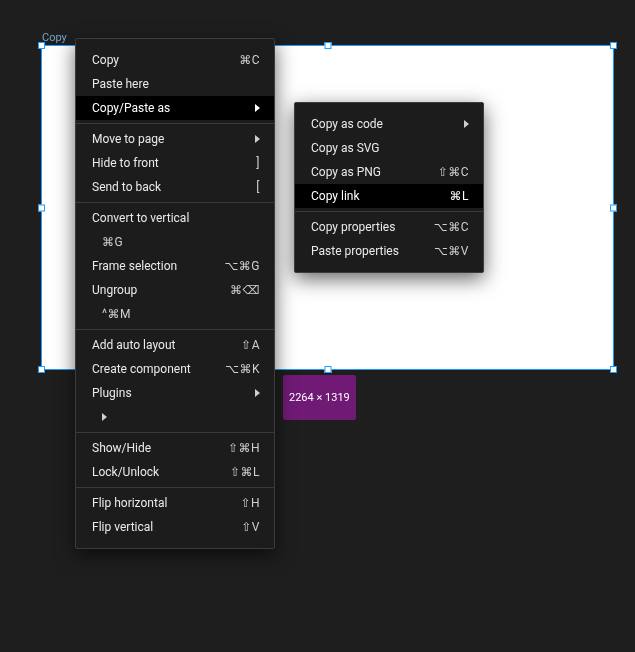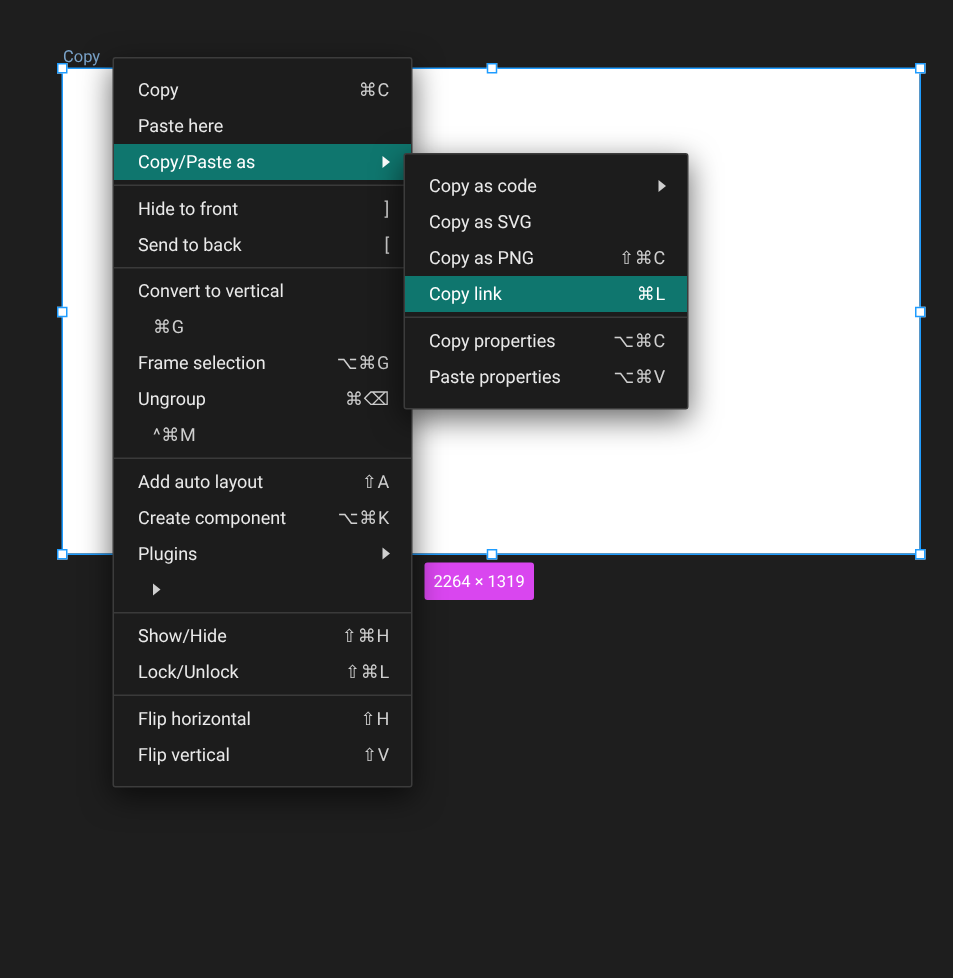--- a/index.html
+++ b/index.html
@@ -44,40 +44,40 @@
   .h-br { bottom: -4px; right: -4px; }
   .h-ml { top: 50%; left: -4px; transform: translateY(-50%); }
   .h-mr { top: 50%; right: -4px; transform: translateY(-50%); }
   .h-mt { left: 50%; top: -4px; transform: translateX(-50%); }
   .h-mb { left: 50%; bottom: -4px; transform: translateX(-50%); }
 
   .dim-badge {
     position: absolute;
     top: 375px;
     left: 283px;
-    background: #d946ef;
+    background: #701a75;
     color: #fff;
     font-size: 11px;
-    padding: 6px 6px;
+    padding: 16px 6px;
     border-radius: 2px;
     user-select: none;
   }
 
   
   .menu {
     position: absolute;
     background: #1c1c1c;
     border: 1px solid #3c3c3c;
     border-radius: 2px;
     box-shadow: 0 6px 20px rgba(0,0,0,0.6);
     padding: 6px 0;
     z-index: 10;
   }
   .menu.main { top: 38px; left: 75px; width: 200px; }
-  .menu.sub  { top: 102px; left: 269px; width: 190px; z-index: 20; }
+  .menu.sub  { top: 102px; left: 294px; width: 190px; z-index: 20; }
 
   .menu-group + .menu-group { border-top: 1px solid #3a3a3a; }
   .menu-group { padding: 3px 0; }
 
   .menu-item {
     display: flex;
     align-items: center;
     height: 24px;
     padding: 0 14px 0 16px;
     color: #eaeaea;
@@ -91,21 +91,21 @@
     letter-spacing: 0.5px;
     margin-left: 10px;
   }
   .menu-item .arrow {
     margin-left: 10px;
     width: 0; height: 0;
     border-top: 4px solid transparent;
     border-bottom: 4px solid transparent;
     border-left: 5px solid #cfcfcf;
   }
-  .menu-item.highlight { background: #0f766e; color: #fff; }
+  .menu-item.highlight { background: #000000; color: #fff; }
   .menu-item.highlight .shortcut { color: #fff; }
   .menu-item.highlight .arrow { border-left-color: #fff; }
 </style>
 </head>
 <body>
 
 <div class="canvas">
   <div class="frame-label">Copy</div>
 
   <div class="frame">
@@ -134,20 +134,24 @@
       <span class="shortcut"></span>
     </div>
     <div class="menu-item highlight">
       <span class="label">Copy/Paste as</span>
       <span class="arrow"></span>
     </div>
   </div>
 
   <div class="menu-group">
     <div class="menu-item">
+      <span class="label">Move to page</span>
+      <span class="arrow"></span>
+    </div>
+    <div class="menu-item">
       <span class="label">Hide to front</span>
       <span class="shortcut">]</span>
     </div>
     <div class="menu-item">
       <span class="label">Send to back</span>
       <span class="shortcut">[</span>
     </div>
   </div>
 
   <div class="menu-group">

